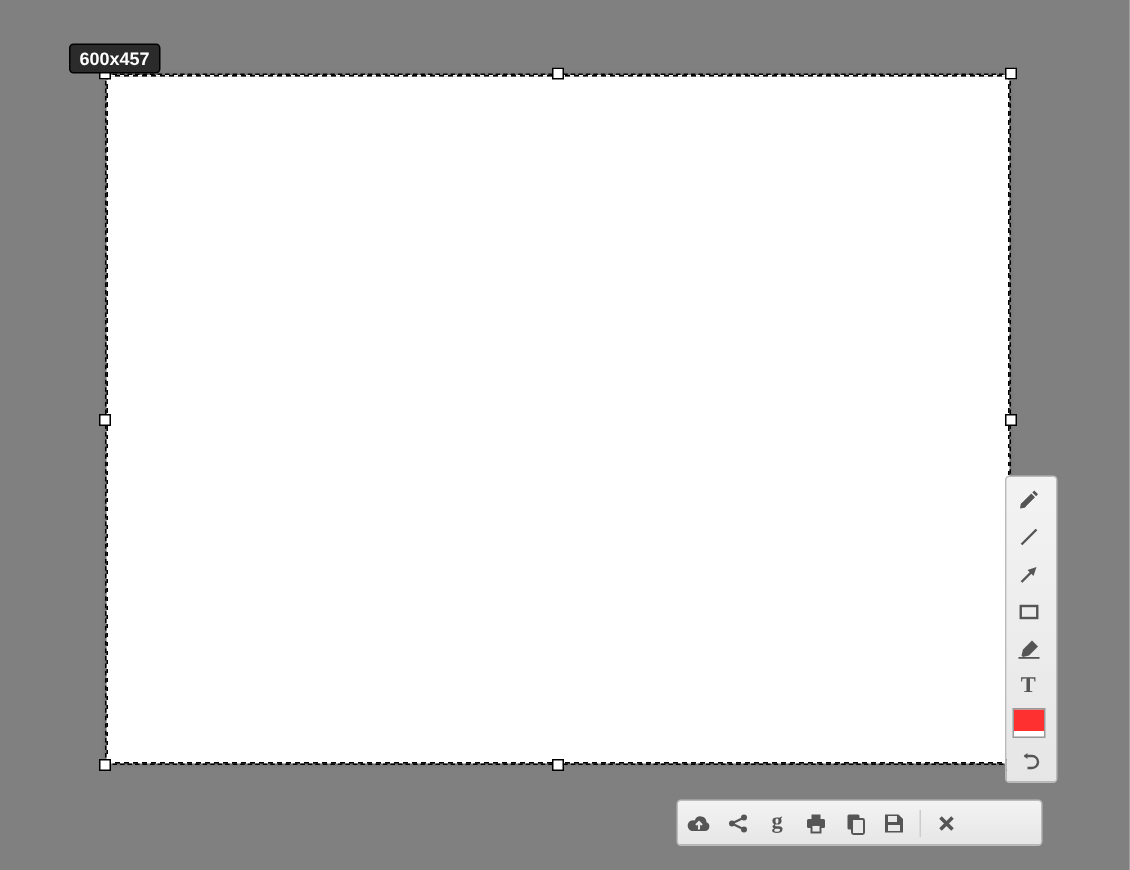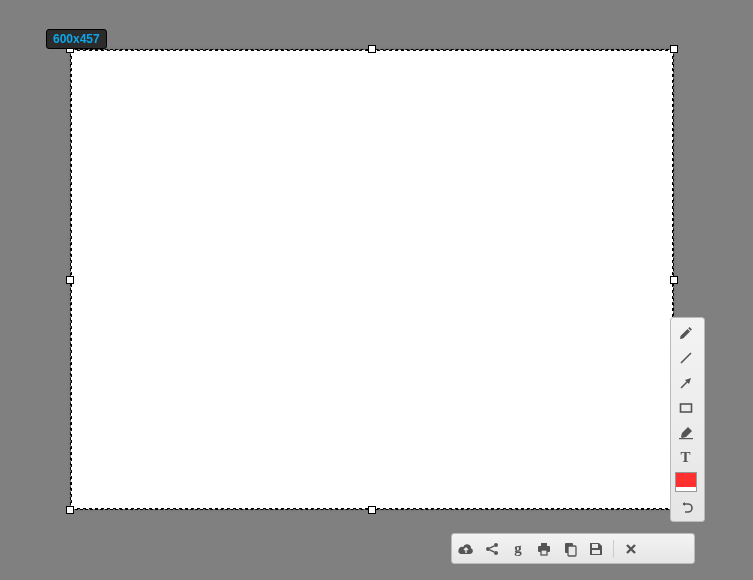--- a/index.html
+++ b/index.html
@@ -1,20 +1,20 @@
 <!DOCTYPE html>
 <html><head>
 <meta charset="utf-8">
 <style>
   html,body{margin:0;padding:0;width:753px;height:580px;background:#808080;font-family:Arial,Helvetica,sans-serif;overflow:hidden;}
   .badge{
     position:absolute;
     left:46px;top:29px;
     background:#2b2b2b;
-    color:#0ea5e9;
+    color:#ffffff;
     font-size:12px;
     font-weight:bold;
     padding:3px 6px;
     border-radius:3px;
     border:1px solid #000;
     line-height:1;
   }
   .selection{
     position:absolute;
     left:72px;top:51px;

